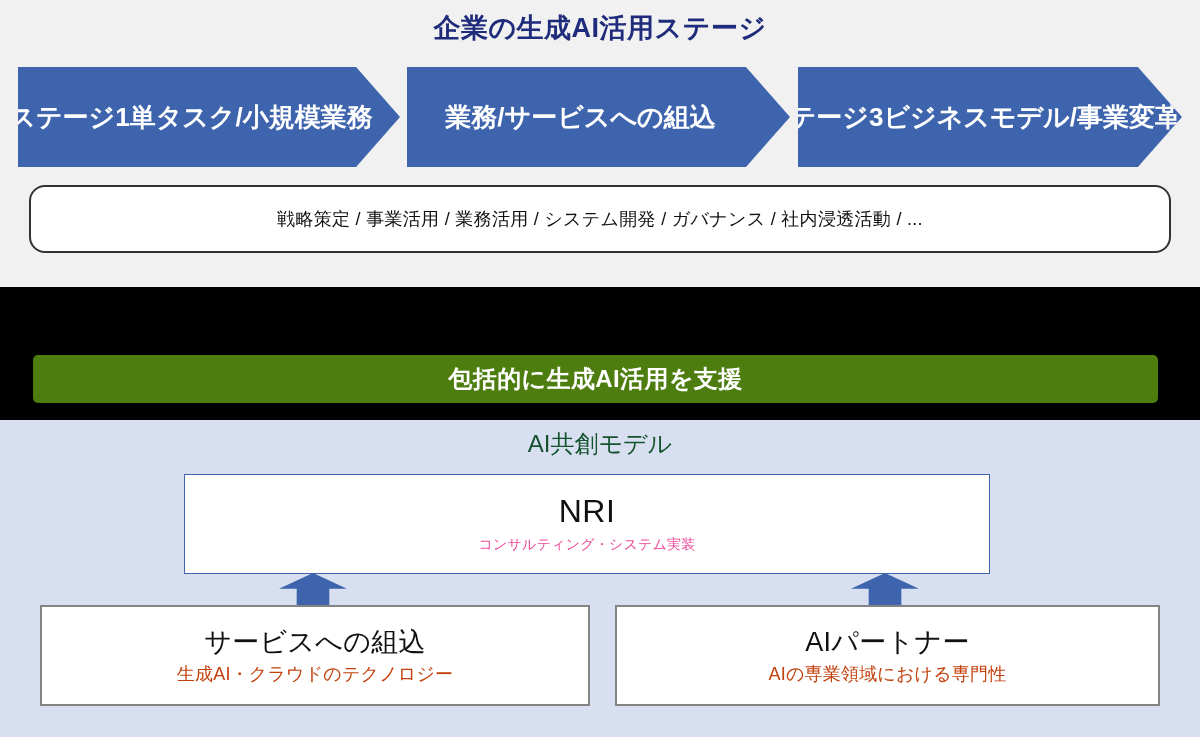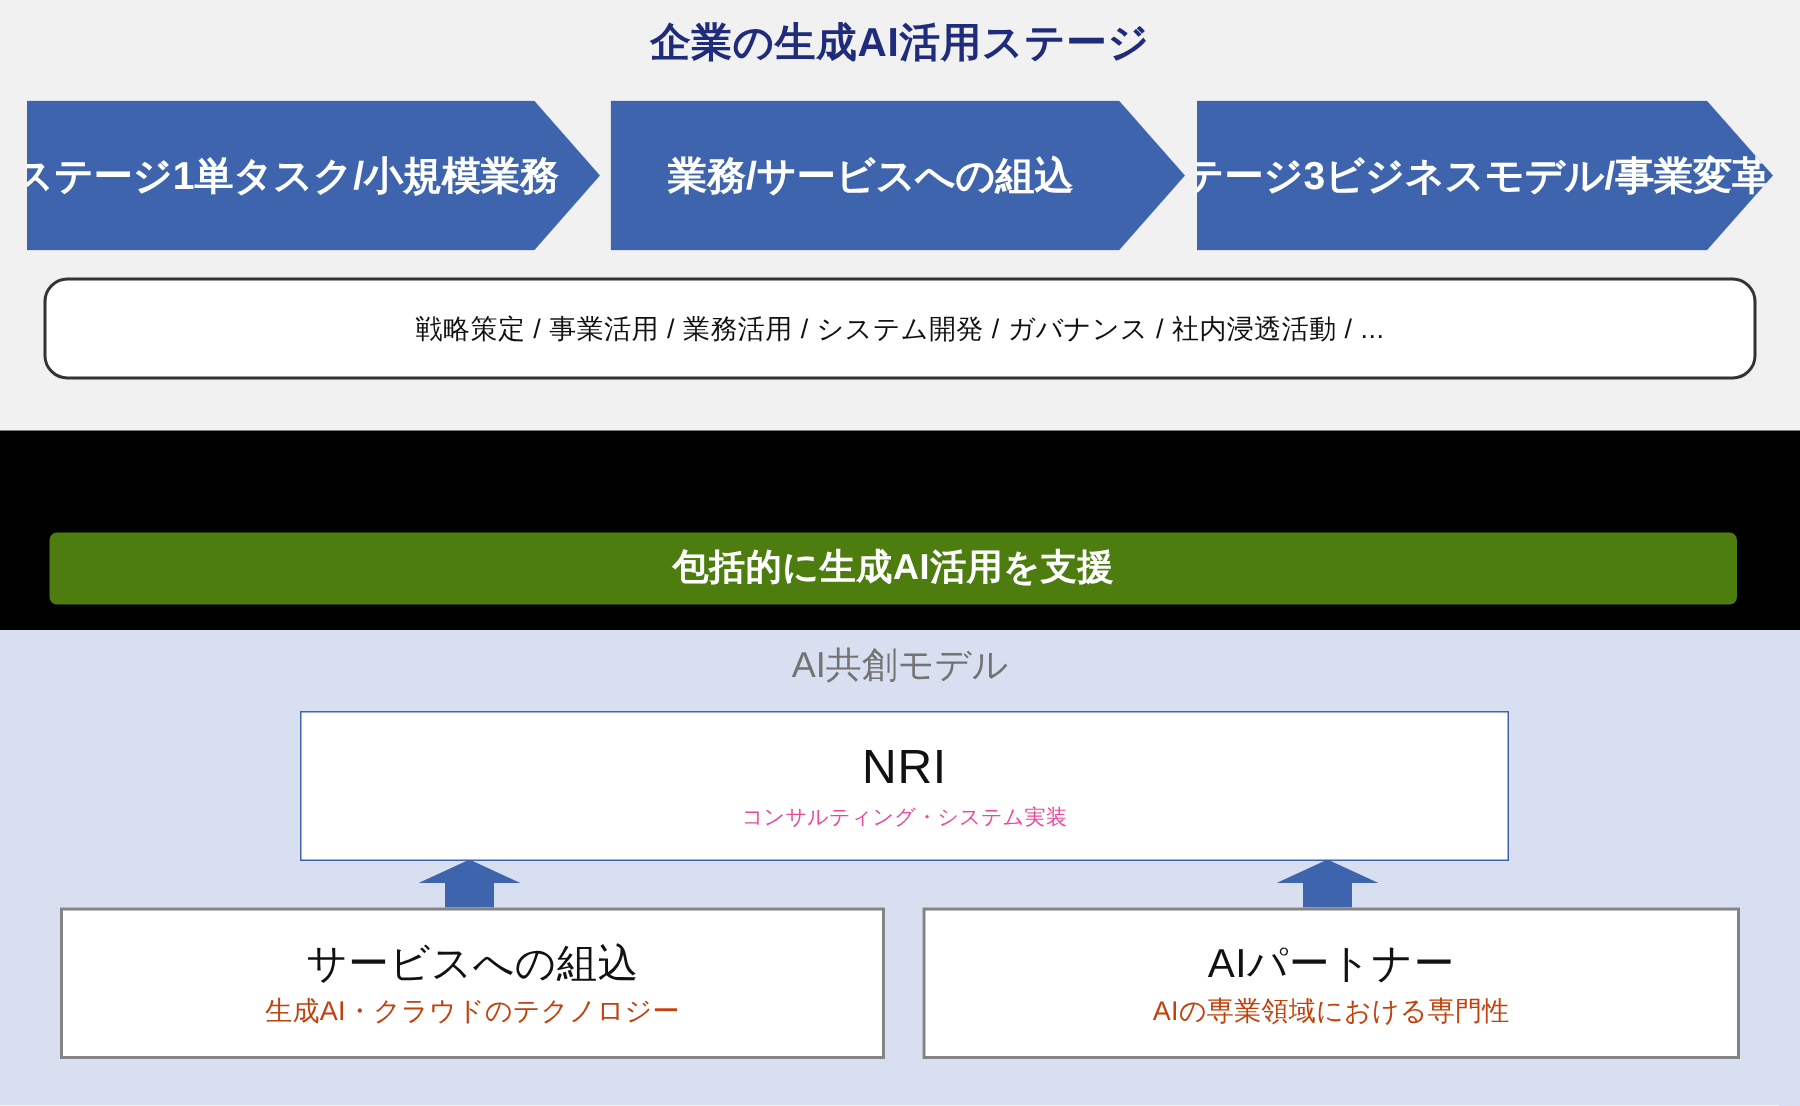--- a/index.html
+++ b/index.html
@@ -144,29 +144,29 @@
     height: 317px;
     background: #d7dff0;
   }
   .model-label {
     position: absolute;
     left: 0;
     top: 428px;
     width: 1200px;
     text-align: center;
     font-size: 24px;
-    color: #737373;
+    color: #14532d;
     line-height: 32px;
     white-space: nowrap;
   }
 
   
   .nri-box {
     position: absolute;
-    left: 200px;
+    left: 184px;
     top: 474px;
     width: 806px;
     height: 100px;
     box-sizing: border-box;
     background: #ffffff;
     border: 1.5px solid #3d64ad;
     display: flex;
     flex-direction: column;
     align-items: center;
     justify-content: center;

